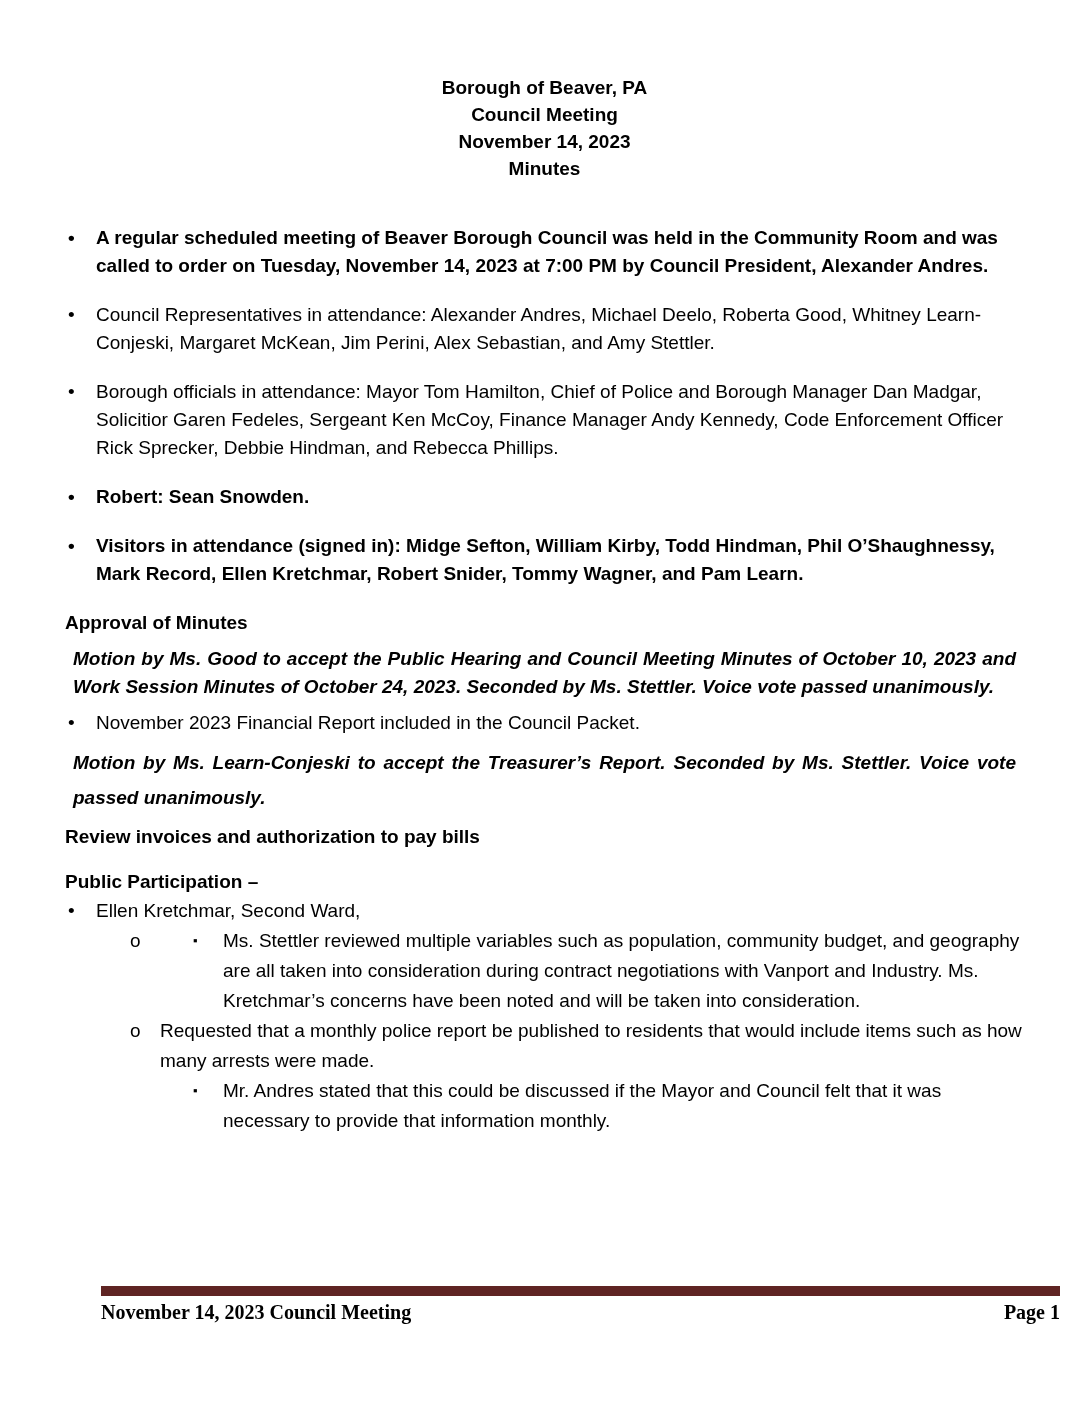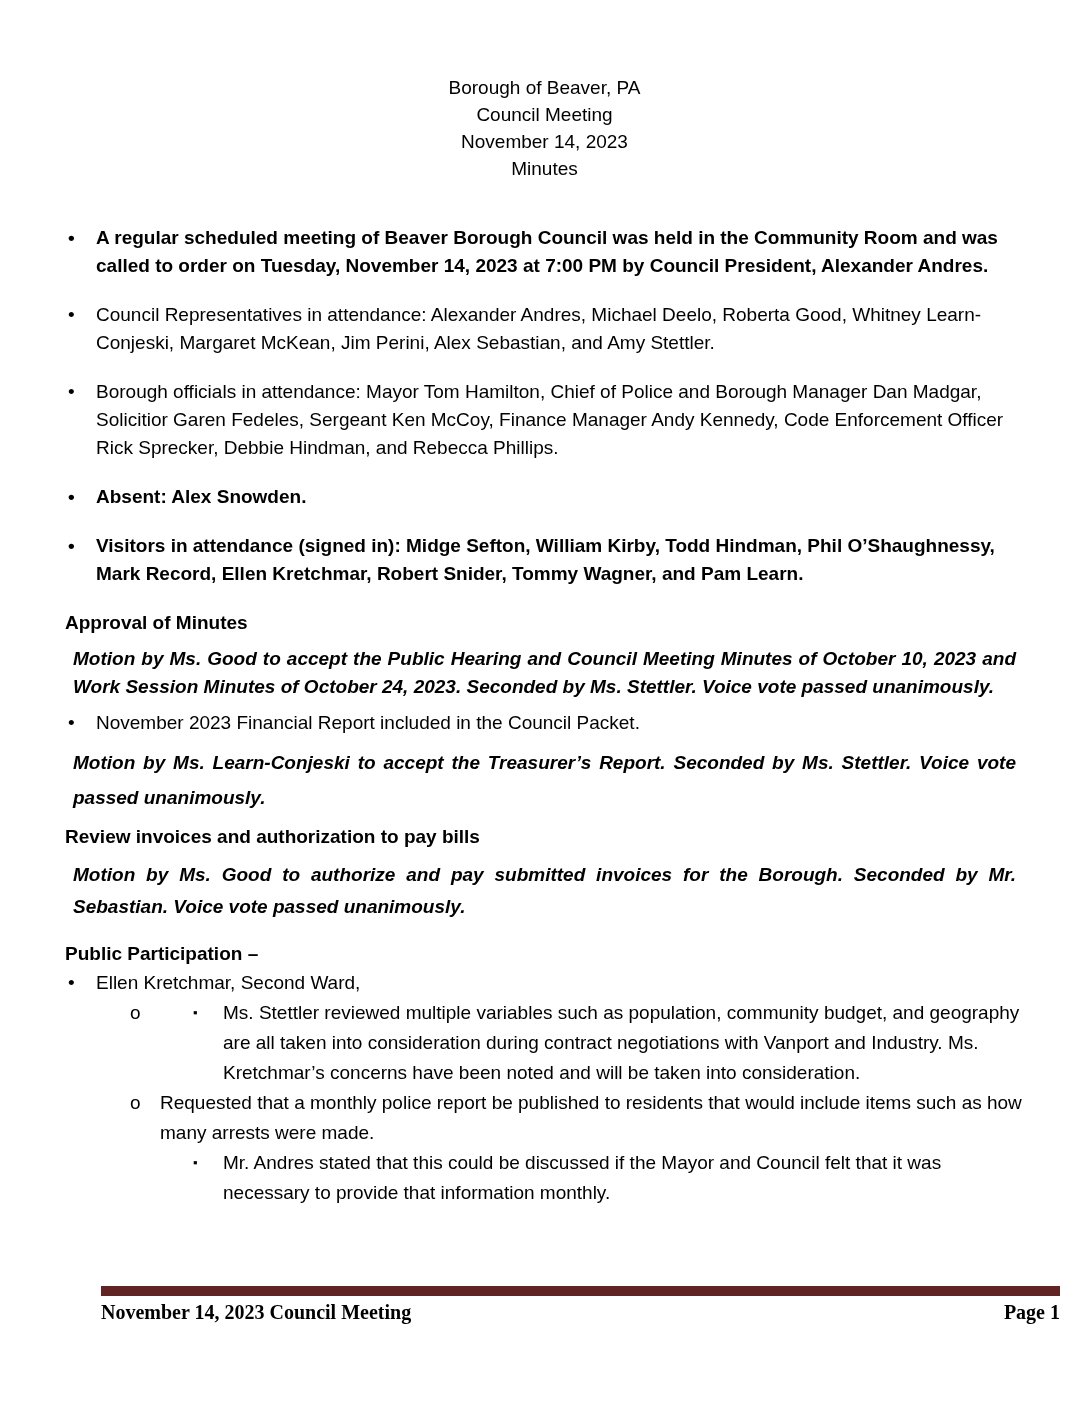--- a/index.html
+++ b/index.html
@@ -7,21 +7,21 @@
     position:relative;
     width:1088px;height:1408px;
     background:#ffffff;
     font-family:"Liberation Sans",sans-serif;
     font-size:19px;line-height:28px;color:#000;
     overflow:hidden;
   }
   .content{
     position:absolute;left:65px;top:74px;width:959px;
   }
-  .title-block{text-align:center;font-weight:400;line-height:27px;margin-bottom:42px;}
+  .title-block{text-align:center;font-weight:700;line-height:27px;margin-bottom:42px;}
   .title-block div{white-space:pre;}
   .li{position:relative;margin-bottom:21px;}
   .li1{padding-left:31px;}
   .li1 > .marker{position:absolute;left:3px;top:0;}
   .li2{padding-left:95px;}
   .li2 > .marker{position:absolute;left:65px;top:0;}
   .li3{padding-left:158px;}
   .li3 > .marker{position:absolute;left:128px;top:0;font-size:13px;}
   .bold{font-weight:700;}
   .section-heading{font-weight:700;margin:0;}
@@ -66,39 +66,38 @@
       <span>Council Representatives in attendance:  Alexander Andres, Michael Deelo, Roberta Good, Whitney Learn-Conjeski, Margaret McKean, Jim Perini, Alex Sebastian, and Amy Stettler.</span>
     </div>
 
     <div class="li li1">
       <span class="marker">•</span>
       <span>Borough officials in attendance: Mayor Tom Hamilton, Chief of Police and Borough Manager Dan Madgar, Solicitior Garen Fedeles, Sergeant Ken McCoy, Finance Manager Andy Kennedy, Code Enforcement Officer Rick Sprecker, Debbie Hindman, and Rebecca Phillips.</span>
     </div>
 
     <div class="li li1 bold">
       <span class="marker">•</span>
-      <span>Absent: Alex Snowden.</span>
+      <span>Robert: Sean Snowden.</span>
     </div>
 
     <div class="li li1 bold">
       <span class="marker">•</span>
       <span>Visitors in attendance (signed in): Midge Sefton, William Kirby, Todd Hindman, Phil O’Shaughnessy, Mark Record, Ellen Kretchmar, Robert Snider, Tommy Wagner, and Pam Learn.</span>
     </div>
 
     <div class="section-heading gap-sm">Approval of Minutes</div>
     <p class="motion">Motion by Ms. Good to accept the Public Hearing and Council Meeting Minutes of October 10, 2023 and Work Session Minutes of October 24, 2023. Seconded by Ms. Stettler. Voice vote passed unanimously.</p>
 
     <div class="li li1 tr-bullet">
       <span class="marker">•</span>
       <span>November 2023 Financial Report included in the Council Packet.</span>
     </div>
     <p class="motion spaced">Motion by Ms. Learn-Conjeski to accept the Treasurer’s Report. Seconded by Ms. Stettler. Voice vote passed unanimously.</p>
 
     <div class="section-heading gap-md">Review invoices and authorization to pay bills</div>
-    <p class="motion spaced2">Motion by Ms. Good to authorize and pay submitted invoices for the Borough. Seconded by Mr. Sebastian. Voice vote passed unanimously.</p>
 
     <div class="pp">
       <div class="section-heading gap-sm">Public Participation –</div>
 
       <div class="li li1">
         <span class="marker">•</span>
         <span>Ellen Kretchmar, Second Ward,</span>
       </div>
 
       <div class="li li2">

